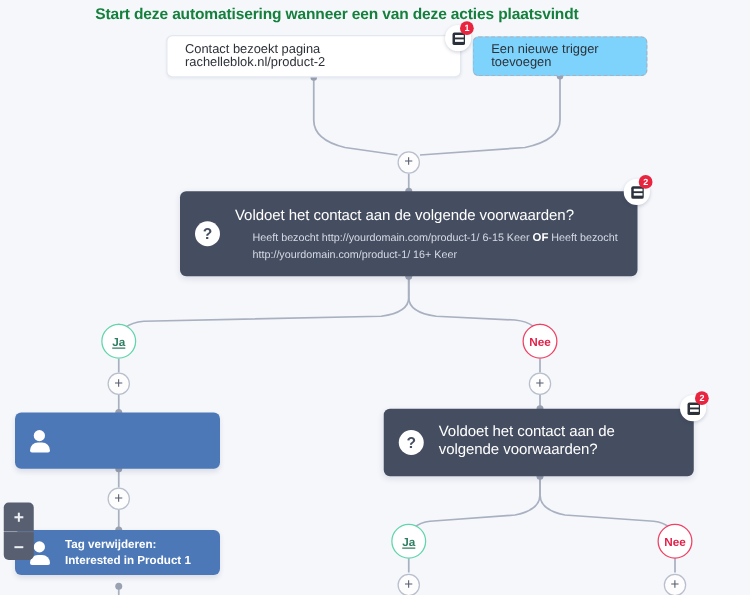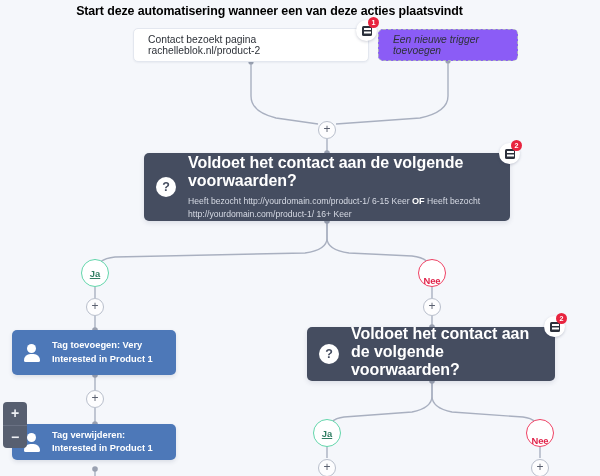--- a/index.html
+++ b/index.html
@@ -13,40 +13,39 @@
     position: relative;
     width: 600px; height: 476px;
     background: #f5f7fb;
   }
   #edges { position: absolute; left: 0; top: 0; width: 600px; height: 476px; }
 
   
   .page-title {
     position: absolute; left: 0; top: 4px; width: 539px;
     text-align: center;
-    font-size: 12.4px; font-weight: bold; color: #000000;
+    font-size: 12.4px; font-weight: bold; color: #15803d;
     letter-spacing: -0.1px;
   }
 
   
   .trigger {
     position: absolute;
     background: #ffffff;
     border: 1px solid #e3e7ef;
     border-radius: 5px;
     box-shadow: 0 1px 2px rgba(40,50,80,.06);
     display: flex; align-items: center;
     padding: 0 14px;
     font-size: 10.3px; color: #2d3138; font-weight: normal;
   }
   .trigger.dashed {
-    background: #8b5cf6;
+    background: #7dd3fc;
     border: 1.4px dashed #aab0bd;
     box-shadow: none;
-    font-style: italic;
   }
   #trigger-1 { left: 133px; top: 28px; width: 236px; height: 34px; }
   #trigger-2 { left: 378px; top: 29px; width: 140px; height: 32px; justify-content: center; }
 
   
   .plus {
     position: absolute; width: 18px; height: 18px;
     border-radius: 50%;
     background: #fdfdfe;
     border: 1.2px solid #b9bfcc;
@@ -57,45 +56,45 @@
 
   
   .branch {
     position: absolute; width: 28px; height: 28px;
     border-radius: 50%;
     background: #ffffff;
     display: flex; align-items: center; justify-content: center;
     font-size: 9.4px; font-weight: bold;
   }
   .branch.yes { border: 1.6px solid #62d6ab; color: #2f7d62; text-decoration: underline; }
-  .branch.no  { border: 1.6px solid #ef4264; color: #e0234a; align-items: flex-end; }
+  .branch.no  { border: 1.6px solid #ef4264; color: #e0234a; }
 
   
   .cond {
     position: absolute;
     background: #454d60;
     border-radius: 5px;
     box-shadow: 0 2px 5px rgba(40,50,80,.12);
     display: flex; align-items: center;
     padding: 10px 14px 10px 12px;
   }
   .cond .qmark {
     flex: 0 0 auto; width: 20px; height: 20px;
     border-radius: 50%; background: #ffffff;
     color: #454d60; font-size: 12.5px; font-weight: bold;
     display: flex; align-items: center; justify-content: center;
     margin-right: 12px;
   }
   .cond .txt { min-width: 0; }
   .cond .head {
-    font-size: 16px; font-weight: bold; color: #ffffff;
+    font-size: 12px; font-weight: normal; color: #ffffff;
     margin-bottom: 5px; letter-spacing: -0.05px;
   }
   .cond .sub {
-    font-size: 8.6px; color: #d6dae4; line-height: 1.45;
+    font-size: 8.6px; color: #d6dae4; line-height: 1.45; margin-left: 14px;
   }
   .cond .sub b { color: #ffffff; font-weight: bold; font-size: 9.1px; }
   #cond-1 { left: 144px; top: 153px; width: 366px; height: 68px; }
   #cond-2 { left: 307px; top: 327px; width: 248px; height: 54px; }
   #cond-2 .head { margin-bottom: 4px; }
 
   
   .badge {
     position: absolute; width: 21px; height: 21px;
     border-radius: 50%; background: #ffffff;
@@ -246,21 +245,20 @@
   </div>
 
   <div class="plus" style="left:86px; top:298px;"></div>
   <div class="plus" style="left:423px; top:298px;"></div>
 
   <div class="action" id="action-1">
     <span class="picon">
         <span class="h"></span>
         <span class="b"></span>
       </span>
-    <span class="label">Tag toevoegen: Very Interested in Product 1</span>
   </div>
 
   <div class="plus" style="left:86px; top:390px;"></div>
 
   <div class="action" id="action-2">
     <span class="picon">
         <span class="h"></span>
         <span class="b"></span>
       </span>
     <span class="label">Tag verwijderen: Interested in Product 1</span>

